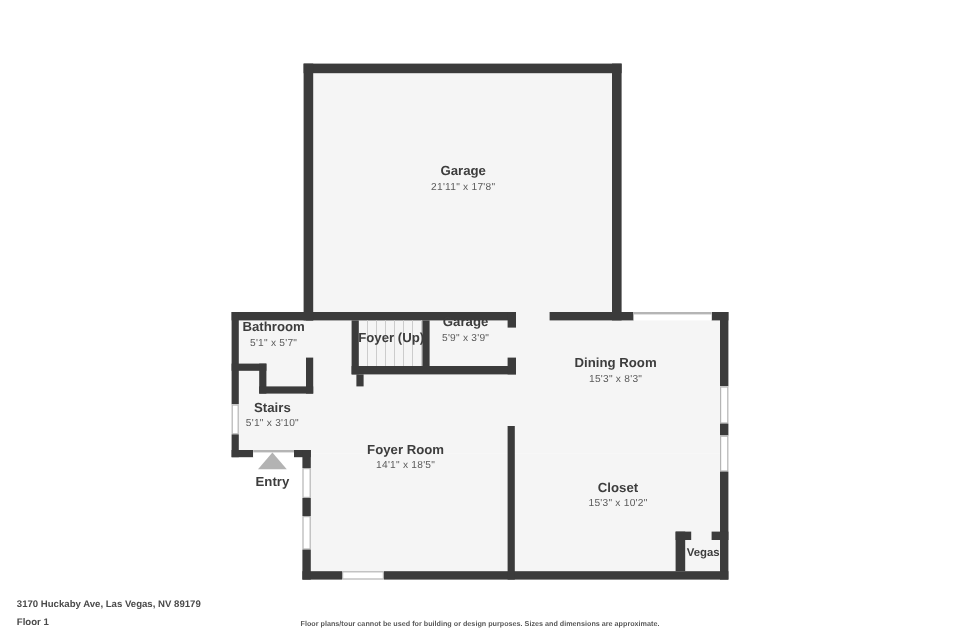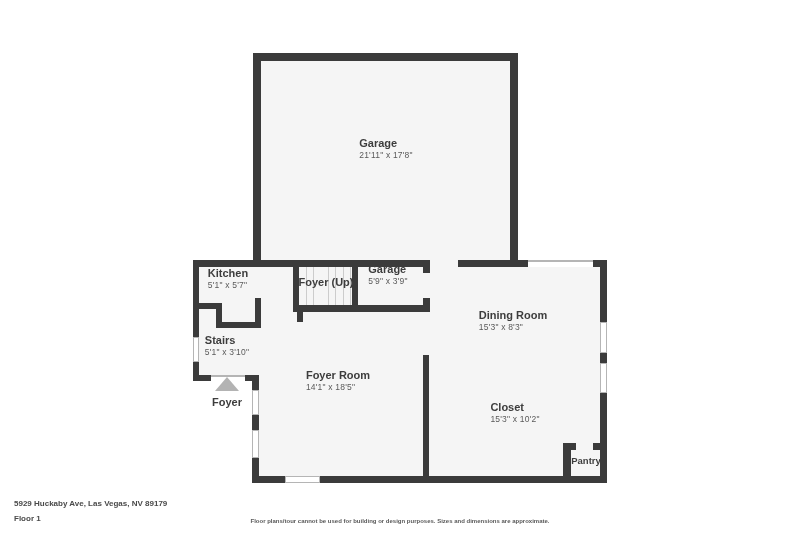--- a/index.html
+++ b/index.html
@@ -23,21 +23,21 @@
     box-sizing:border-box;
   }
   .treads{
     position:absolute;
     background:repeating-linear-gradient(90deg,
       transparent 0, transparent 6.5px,
       var(--stair_tread,#ccc) 6.5px, var(--stair_tread,#ccc) 7.5px);
   }
   .room-label{
     position:absolute;transform:translateX(-50%);
-    text-align:left;white-space:nowrap;color:var(--label,#3d3d3d);
+    text-align:center;white-space:nowrap;color:var(--label,#3d3d3d);
   }
   .room-name{font-weight:bold;font-size:11px;line-height:13px;}
   .room-name.small{font-size:9.5px;line-height:11px;}
   .room-dims{font-size:8.5px;line-height:11px;color:var(--dim_text,#5a5a5a);letter-spacing:0.2px;}
   .entry-arrow{
     position:absolute;width:0;height:0;
     border-left:12px solid transparent;
     border-right:12px solid transparent;
     border-bottom:14px solid var(--entry_arrow,#b3b3b3);
   }
@@ -115,54 +115,54 @@
   <div class="wall" style="left:423px;top:260px;width:7px;height:13px"></div>
   <div class="wall" style="left:423px;top:298px;width:7px;height:14px"></div>
 
   <div class="wall" style="left:423px;top:355px;width:6px;height:128px"></div>
 
   <div class="wall" style="left:563px;top:443px;width:8px;height:33px"></div>
   <div class="wall" style="left:563px;top:443px;width:13px;height:7px"></div>
   <div class="wall" style="left:593px;top:443px;width:14px;height:7px"></div>
 
   <div class="entry-arrow" style="left:215px;top:377px"></div>
-  <div class="entry-label" style="left:227px;top:396px">Foyer</div>
+  <div class="entry-label" style="left:227px;top:396px">Entry</div>
 
   <div class="room-label" style="left:386px;top:137px">
     <div class="room-name">Garage</div>
     <div class="room-dims">21'11" x 17'8"</div>
   </div>
   <div class="room-label" style="left:228px;top:267px">
-    <div class="room-name">Kitchen</div>
+    <div class="room-name">Bathroom</div>
     <div class="room-dims">5'1" x 5'7"</div>
   </div>
   <div class="room-label" style="left:326px;top:276px">
     <div class="room-name">Foyer (Up)</div>
   </div>
   <div class="room-label" style="left:388px;top:263px">
     <div class="room-name">Garage</div>
     <div class="room-dims">5'9" x 3'9"</div>
   </div>
-  <div class="room-label" style="left:513px;top:309px">
+  <div class="room-label" style="left:513px;top:297px">
     <div class="room-name">Dining Room</div>
     <div class="room-dims">15'3" x 8'3"</div>
   </div>
   <div class="room-label" style="left:227px;top:334px">
     <div class="room-name">Stairs</div>
     <div class="room-dims">5'1" x 3'10"</div>
   </div>
   <div class="room-label" style="left:338px;top:369px">
     <div class="room-name">Foyer Room</div>
     <div class="room-dims">14'1" x 18'5"</div>
   </div>
   <div class="room-label" style="left:515px;top:401px">
     <div class="room-name">Closet</div>
     <div class="room-dims">15'3" x 10'2"</div>
   </div>
   <div class="room-label" style="left:586px;top:455px">
-    <div class="room-name small">Pantry</div>
+    <div class="room-name small">Vegas</div>
   </div>
 
-  <div class="footer-address">5929 Huckaby Ave, Las Vegas, NV 89179</div>
+  <div class="footer-address">3170 Huckaby Ave, Las Vegas, NV 89179</div>
   <div class="footer-floor">Floor 1</div>
   <div class="footer-disclaimer">Floor plans/tour cannot be used for building or design purposes. Sizes and dimensions are approximate.</div>
 
 </div>
 
 </body></html>

